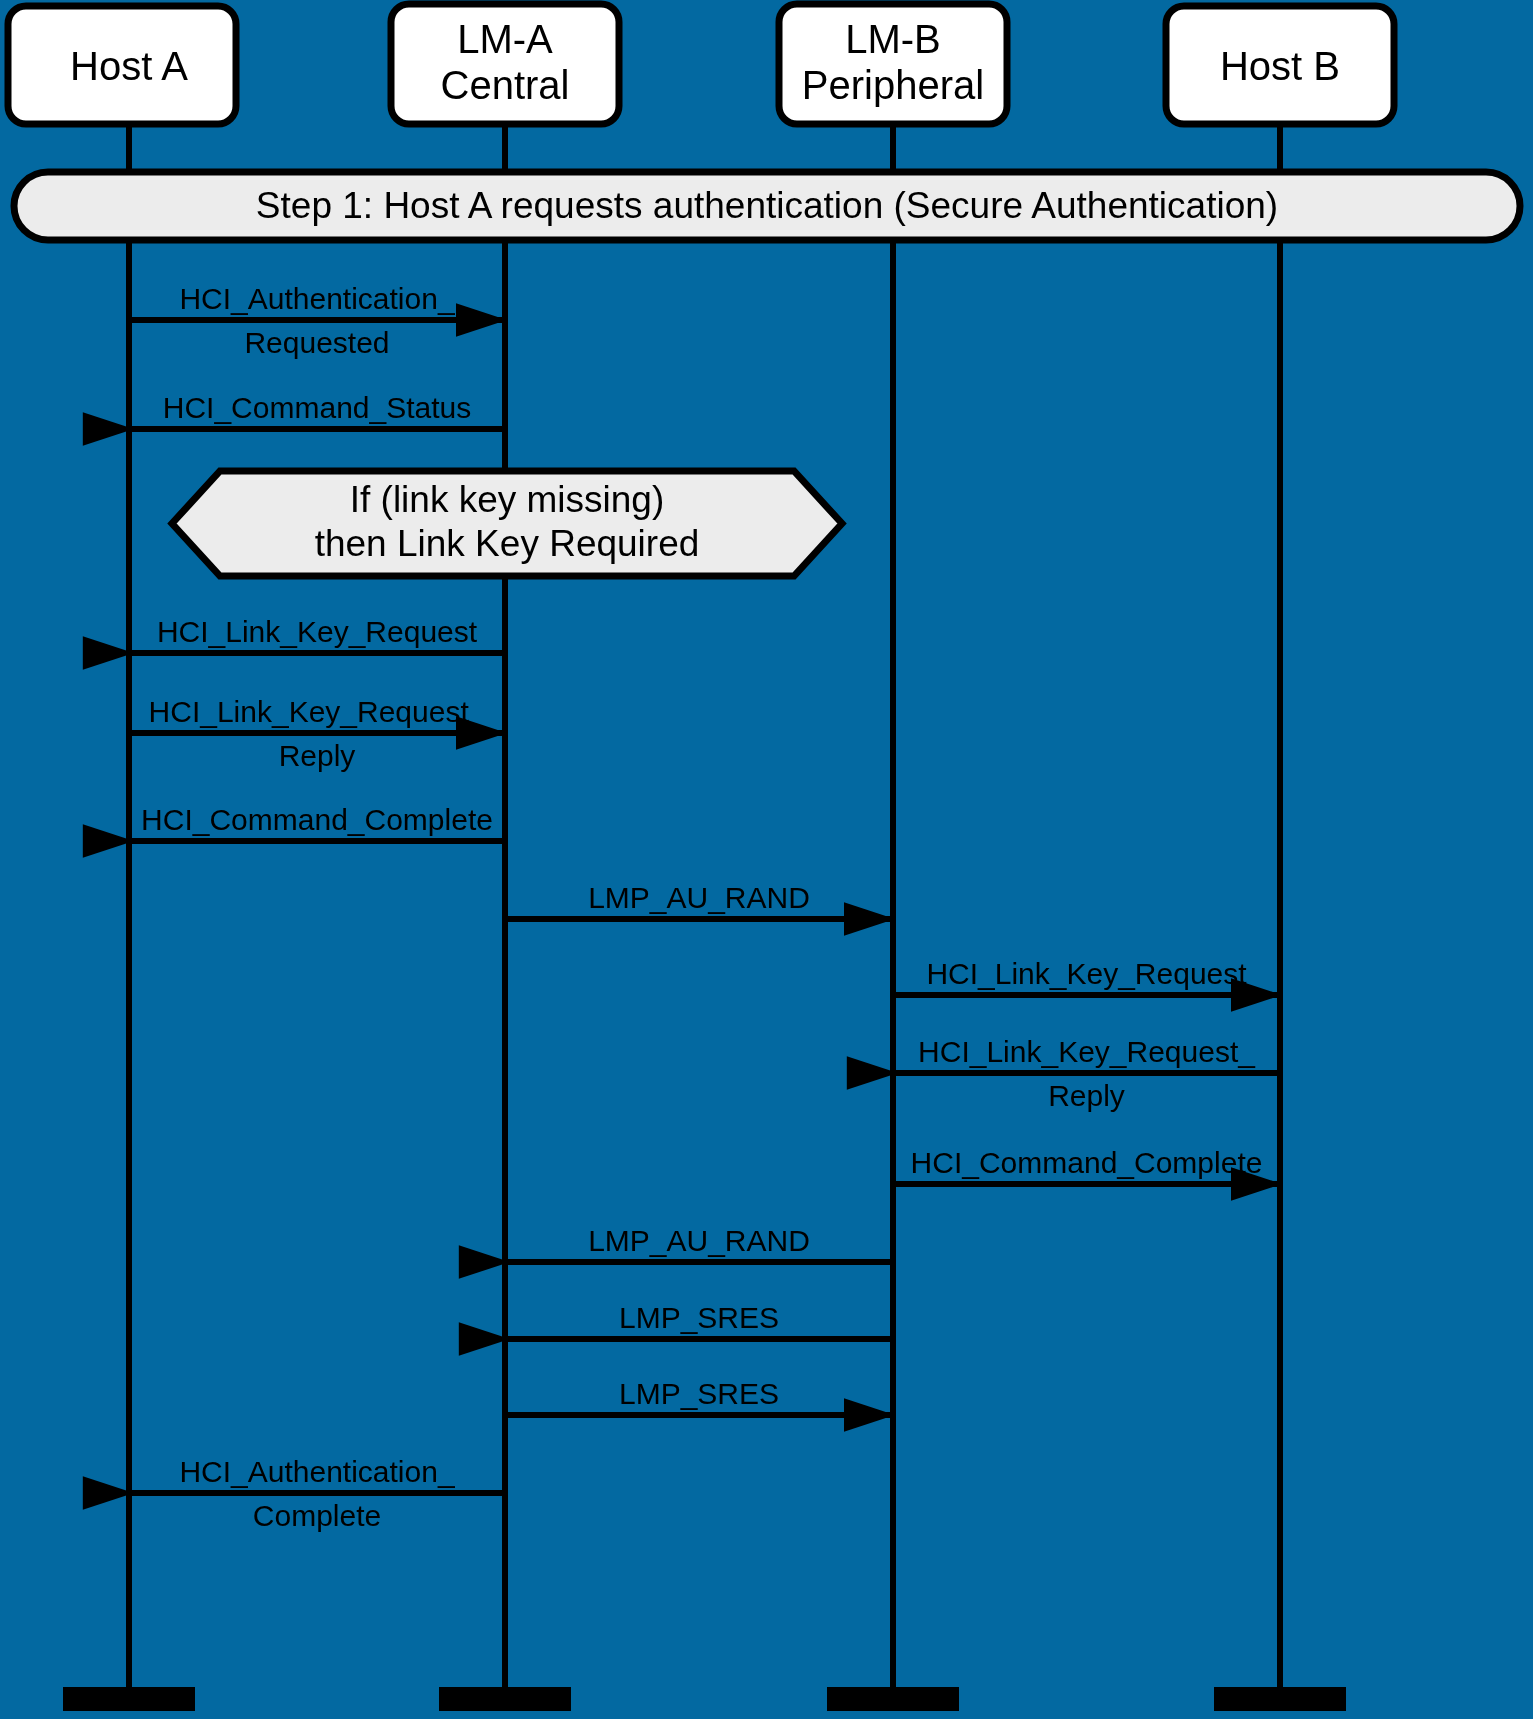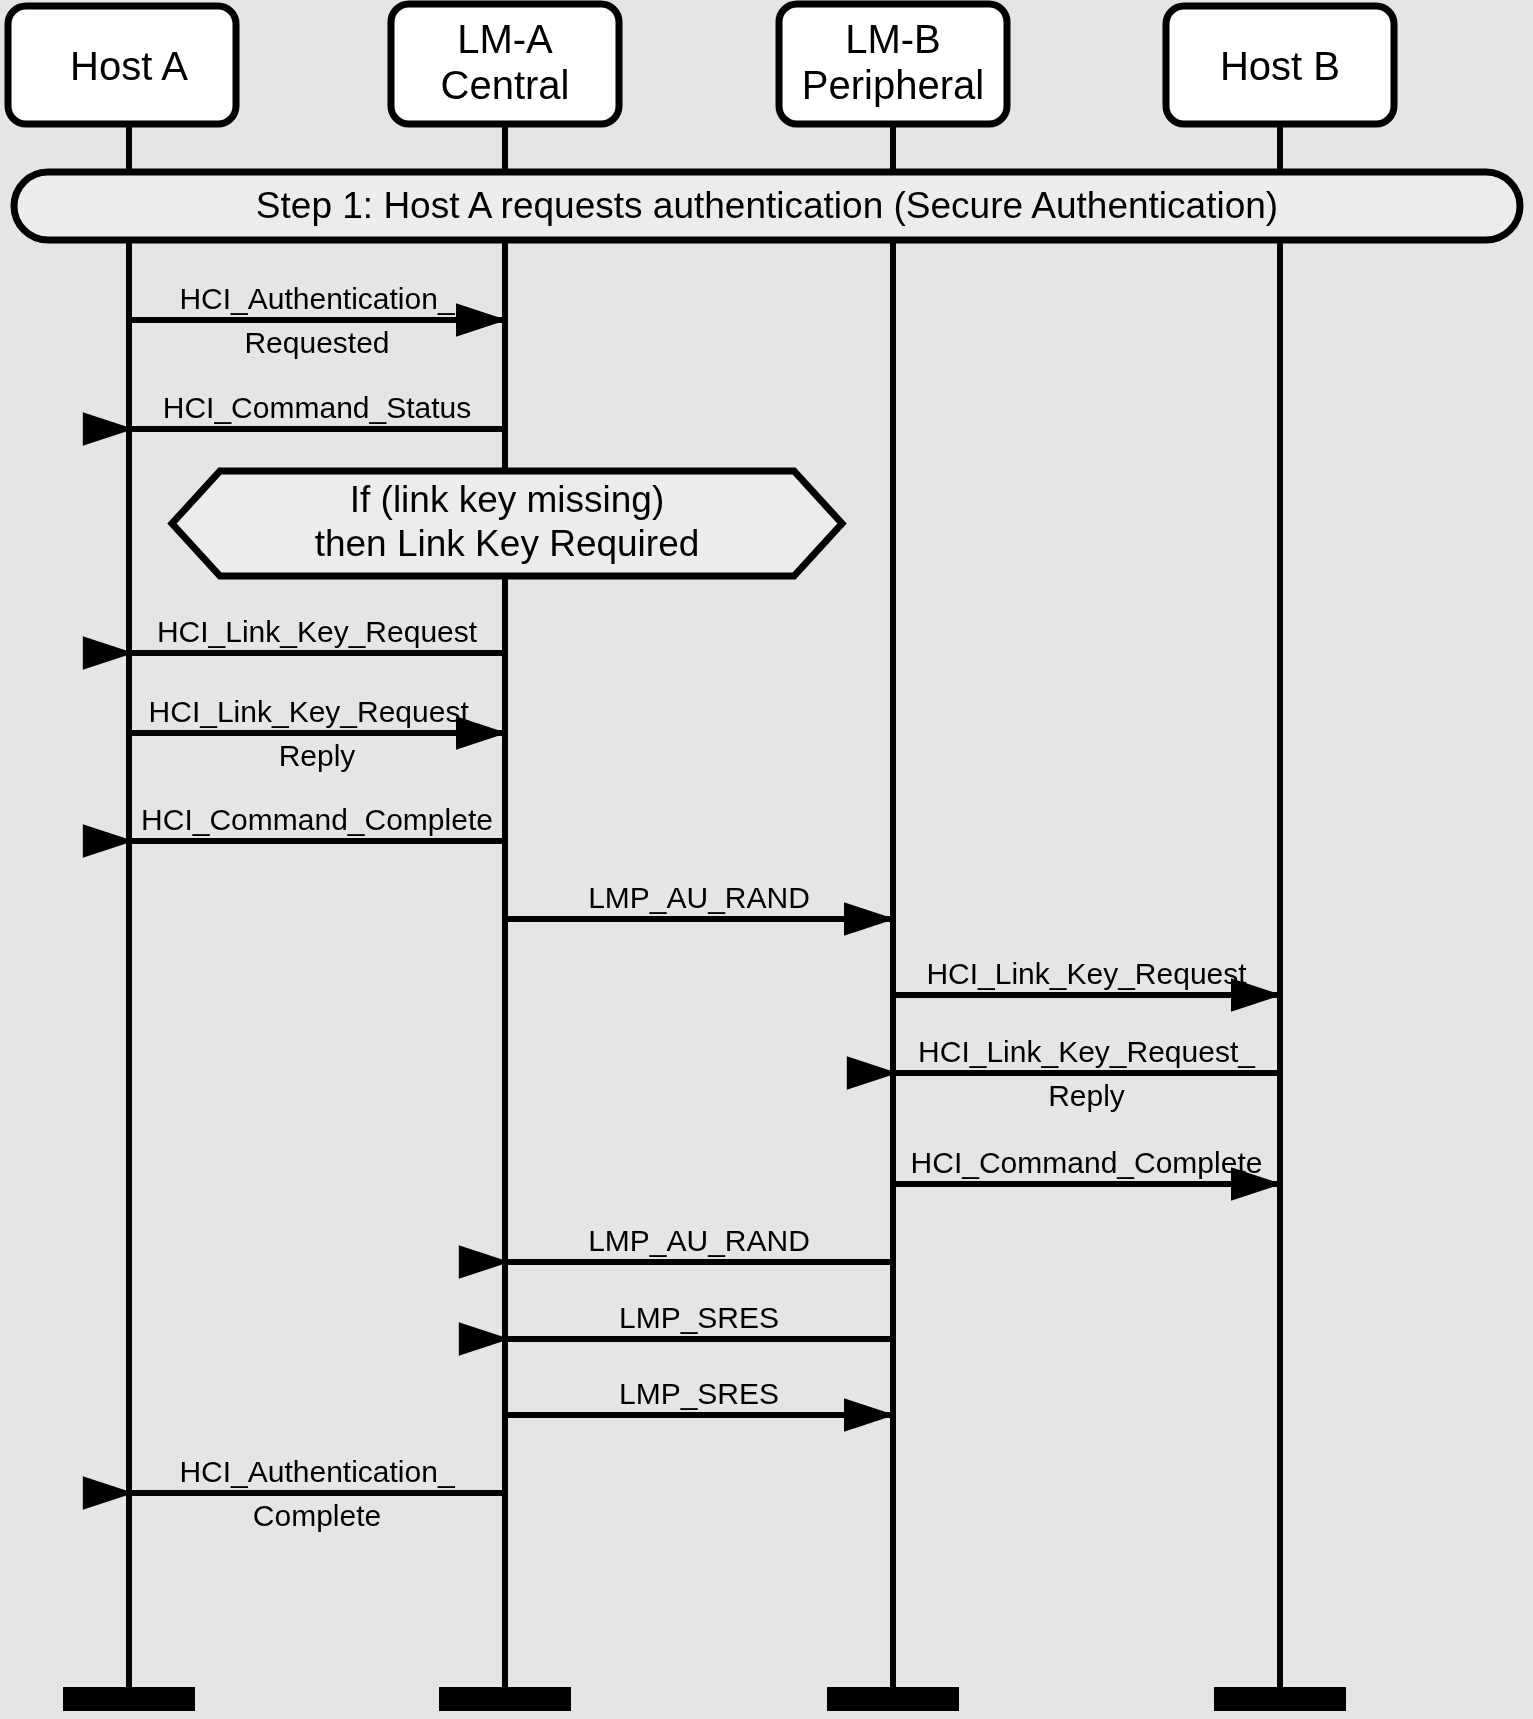--- a/index.html
+++ b/index.html
@@ -10,21 +10,21 @@
   }
   body {
     font-family: "Liberation Sans", sans-serif;
     color: #000000;
   }
   #stage {
     position: relative;
     width: 1533px;
     height: 1719px;
     overflow: hidden;
-    background: #e5e5e5;
+    background: #0369a1;
   }
   #stage svg {
     position: absolute;
     top: 0;
     left: 0;
   }
   .lifeline-box-label {
     font-size: 40px;
     text-anchor: middle;
     dominant-baseline: middle;

